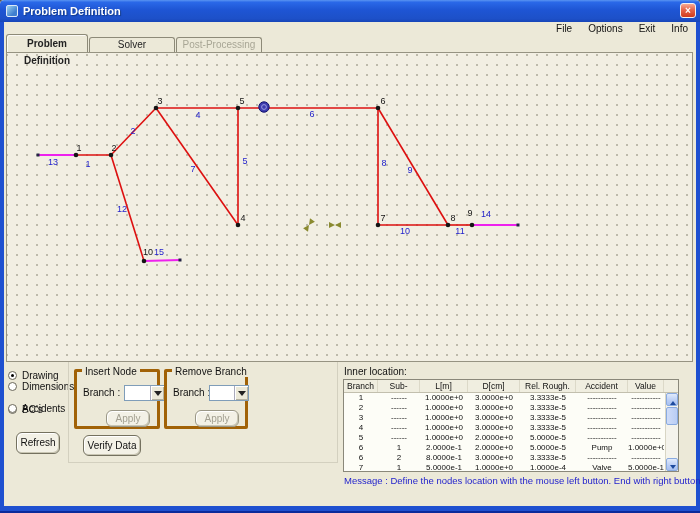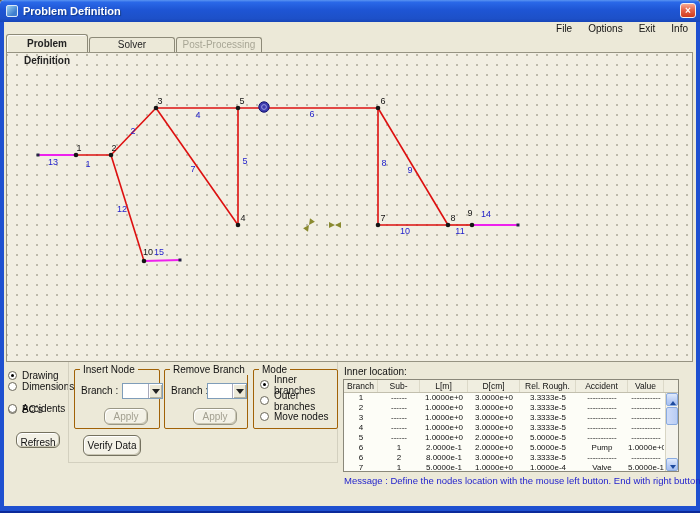--- a/index.html
+++ b/index.html
@@ -55,21 +55,21 @@
   .radio-row{position:absolute;display:flex;align-items:center;height:11px;font-size:10px;color:#111;}
   .radio{width:9px;height:9px;border-radius:50%;background:#fff;border:1px solid #6a675a;
     margin-right:5px;position:relative;flex:none;}
   .radio.checked::after{content:"";position:absolute;left:2px;top:2px;width:3px;height:3px;border-radius:50%;background:#000;}
   .btn{
     position:absolute;background:#f3f1e6;border:1px solid #74715f;border-radius:6px;
     box-shadow:inset 1px 1px 0 #ffffff,inset -1px -1px 0 #c9c6b3;
     font-size:10px;color:#111;text-align:center;font-family:"Liberation Sans",sans-serif;
   }
   .btn.disabled{color:#a3a091;border-color:#9a9786;}
-  .groupbox{position:absolute;border:1px solid #a16207;border-radius:2px;}
+  .groupbox{position:absolute;border:3px solid #a16207;border-radius:2px;}
   .groupbox .legend{position:absolute;top:-6px;left:5px;background:#ece9d8;padding:0 3px;font-size:10px;color:#111;white-space:nowrap;}
   .fieldlabel{position:absolute;font-size:10px;color:#111;white-space:nowrap;}
   .combo{position:absolute;height:16px;background:#fff;border:1px solid #7f9db9;display:flex;}
   .combo .val{flex:1;font-size:10px;}
   .combo .drop{width:14px;height:14px;background:#ece9d8;border-left:1px solid #aab;position:relative;
     box-shadow:inset 1px 1px 0 #fff,inset -1px -1px 0 #b5b2a0;}
   .combo .drop::after{content:"";position:absolute;left:3px;top:5px;border:4px solid transparent;border-top:5px solid #222;}
   .outer-frame{position:absolute;border:1px solid #d3d0bf;border-top:none;}
   
   .tbl-title{position:absolute;font-size:10px;color:#111;}
@@ -196,21 +196,21 @@
       <label class="radio-row" style="left: 8px; top: 404px;">
         <span class="radio"></span>
         <span>BC's</span>
       </label>
       <label class="radio-row" style="left: 8px; top: 403px;">
         <span class="radio"></span>
         <span>Accidents</span>
       </label>
     </div>
 
-  <div class="btn" style="left:16px;top:432px;width:44px;height:16px;line-height:20px;">Refresh</div>
+  <div class="btn" style="left:16px;top:432px;width:44px;height:22px;line-height:20px;">Refresh</div>
 
   <div class="outer-frame" style="left:68px;top:362px;width:270px;height:101px;"></div>
 
   <div class="groupbox" style="left:74px;top:369px;width:86px;height:60px;">
     <span class="legend">Insert Node</span>
     <span class="fieldlabel" style="left:6px;top:15px;">Branch :</span>
     <div class="combo" style="left:47px;top:13px;width:41px;">
       <span class="val"></span>
       <span class="drop"></span>
     </div>
@@ -220,37 +220,20 @@
   <div class="groupbox" style="left:164px;top:369px;width:84px;height:60px;">
     <span class="legend">Remove Branch</span>
     <span class="fieldlabel" style="left:6px;top:15px;">Branch :</span>
     <div class="combo" style="left:42px;top:13px;width:40px;">
       <span class="val"></span>
       <span class="drop"></span>
     </div>
     <div class="btn disabled" style="left:28px;top:38px;width:44px;height:17px;line-height:15px;">Apply</div>
   </div>
 
-  <div class="groupbox" style="left:253px;top:369px;width:85px;height:60px;">
-    <span class="legend">Mode</span>
-    <div>
-        <label class="radio-row" style="left: 6px; top: 9px;">
-          <span class="radio checked"></span>
-          <span>Inner branches</span>
-        </label>
-        <label class="radio-row" style="left: 6px; top: 25px;">
-          <span class="radio"></span>
-          <span>Outer branches</span>
-        </label>
-        <label class="radio-row" style="left: 6px; top: 41px;">
-          <span class="radio"></span>
-          <span>Move nodes</span>
-        </label>
-      </div>
-  </div>
 
   <div class="btn" style="left:83px;top:435px;width:58px;height:21px;line-height:19px;">Verify Data</div>
 
   <div class="tbl-title" style="left:344px;top:366px;">Inner location:</div>
   <div class="tbl" style="left:343px;top:379px;width:336px;height:93px;">
     <div class="tbl-head">
         <span class="hcell" style="width: 34px;">Branch</span>
         <span class="hcell" style="width: 42px;">Sub-branch</span>
         <span class="hcell" style="width: 48px;">L[m]</span>
         <span class="hcell" style="width: 52px;">D[cm]</span>

